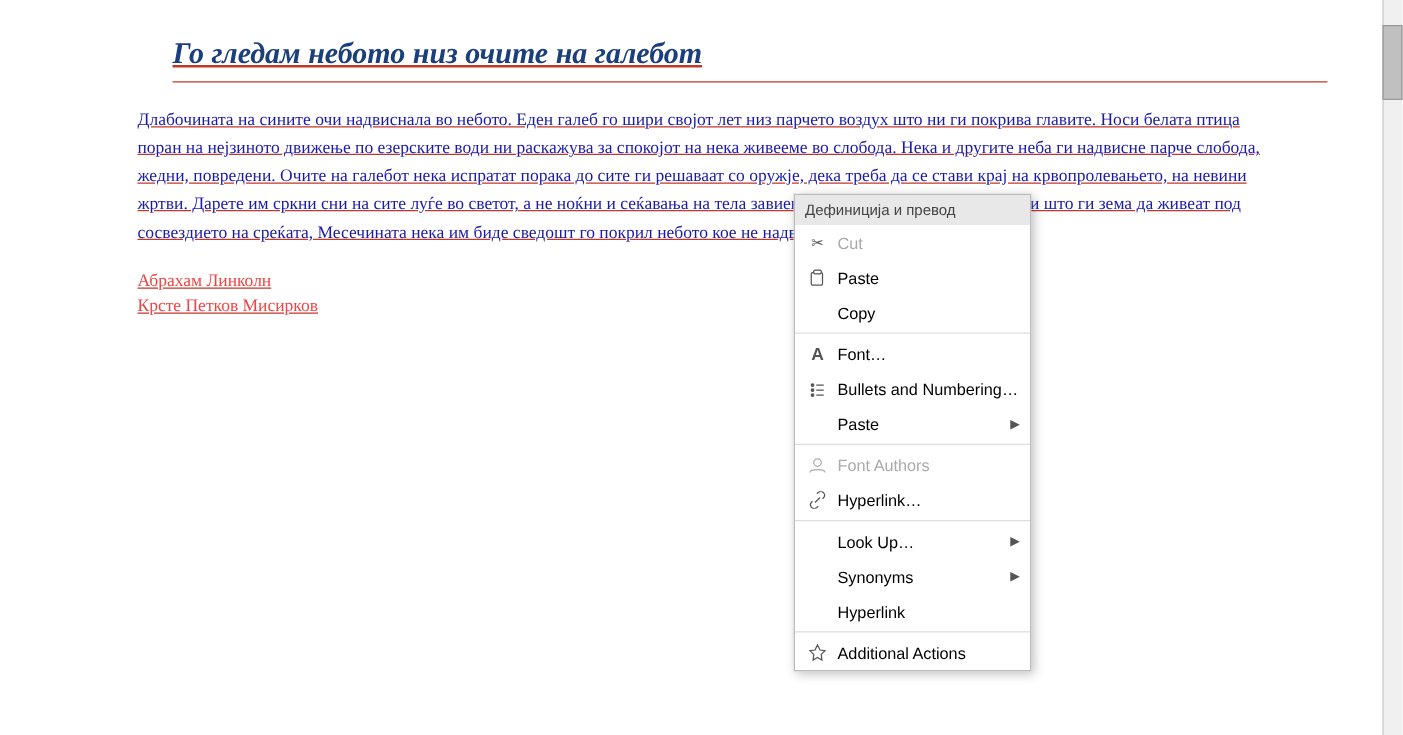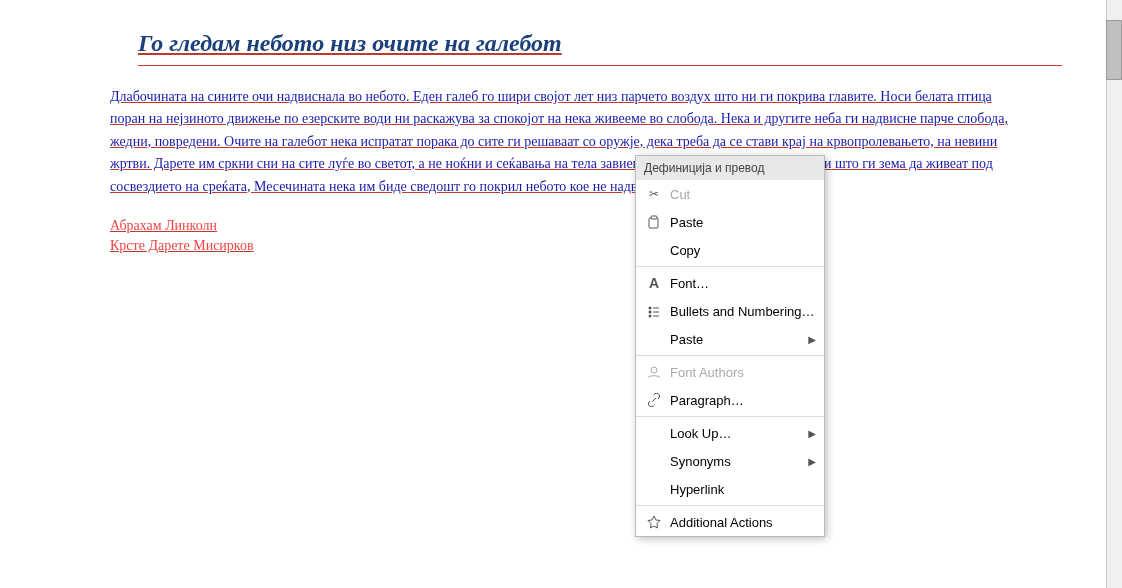--- a/index.html
+++ b/index.html
@@ -145,21 +145,21 @@
 
 <div class="page-content">
   <h1 class="doc-title">Го гледам небото низ очите на галебот</h1>
 
   <div class="doc-body">
     <p>Длабочината на сините очи надвиснала во небото. Еден галеб го шири својот лет низ парчето воздух што ни ги покрива главите. Носи белата птица поран на нејзиното движење по езерските води ни раскажува за спокојот на нека живееме во слобода. Нека и другите неба ги надвисне парче слобода, жедни, повредени. Очите на галебот нека испратат порака до сите ги решаваат со оружје, дека треба да се стави крај на крвопролевањето, на невини жртви. Дарете им сркни сни на сите луѓе во светот, а не ноќни и сеќавања на тела завиени во плач за недоброј од животи што ги зема да живеат под сосвездието на среќата, Месечината нека им биде сведошт го покрил небото кое не надвиснало.</p>
   </div>
 
   <div class="author-section">
     <p>Абрахам Линколн</p>
-    <p>Крсте Дарете Мисирков</p>
+    <p>Крсте Петков Мисирков</p>
   </div>
 </div>
 
 <div class="context-menu">
   <div class="menu-item header-item">
     <span class="menu-item-label">Дефиниција и превод</span>
   </div>
 
   <div class="menu-item disabled">
     <span class="menu-item-icon">✂</span>
@@ -222,21 +222,21 @@
   </div>
 
   <div class="menu-item">
     <span class="menu-item-icon">
       <svg width="14" height="14" viewBox="0 0 14 14">
         <path d="M5 9L9 5" stroke="#555" stroke-width="1"></path>
         <path d="M3 8L2 9a3 3 0 0 0 4.2 4.2L7.5 12" stroke="#555" stroke-width="1" fill="none"></path>
         <path d="M11 6L12 5a3 3 0 0 0-4.2-4.2L6.5 2" stroke="#555" stroke-width="1" fill="none"></path>
       </svg>
     </span>
-    <span class="menu-item-label">Paragraph…</span>
+    <span class="menu-item-label">Hyperlink…</span>
   </div>
 
   <div class="menu-separator"></div>
 
   <div class="menu-item">
     <span class="menu-item-icon"></span>
     <span class="menu-item-label">Look Up…</span>
     <span class="menu-item-arrow">▶</span>
   </div>
 

